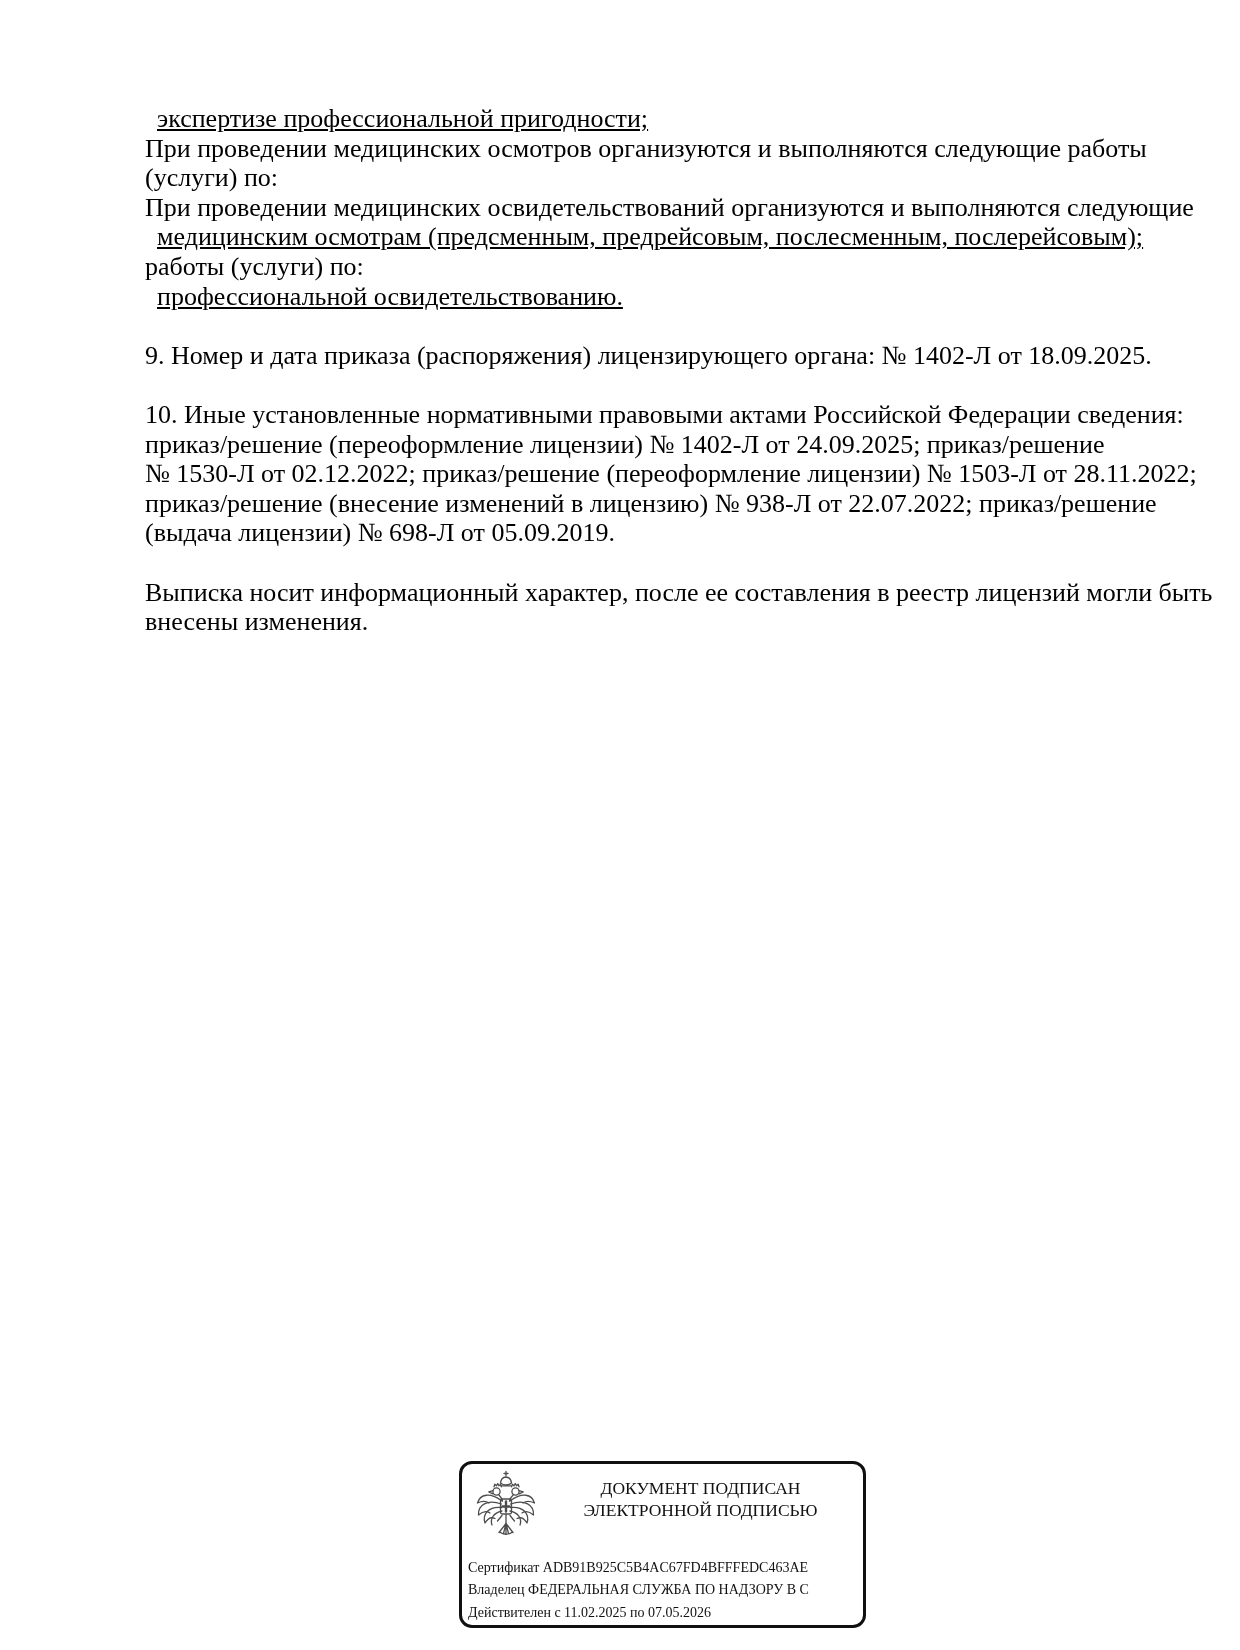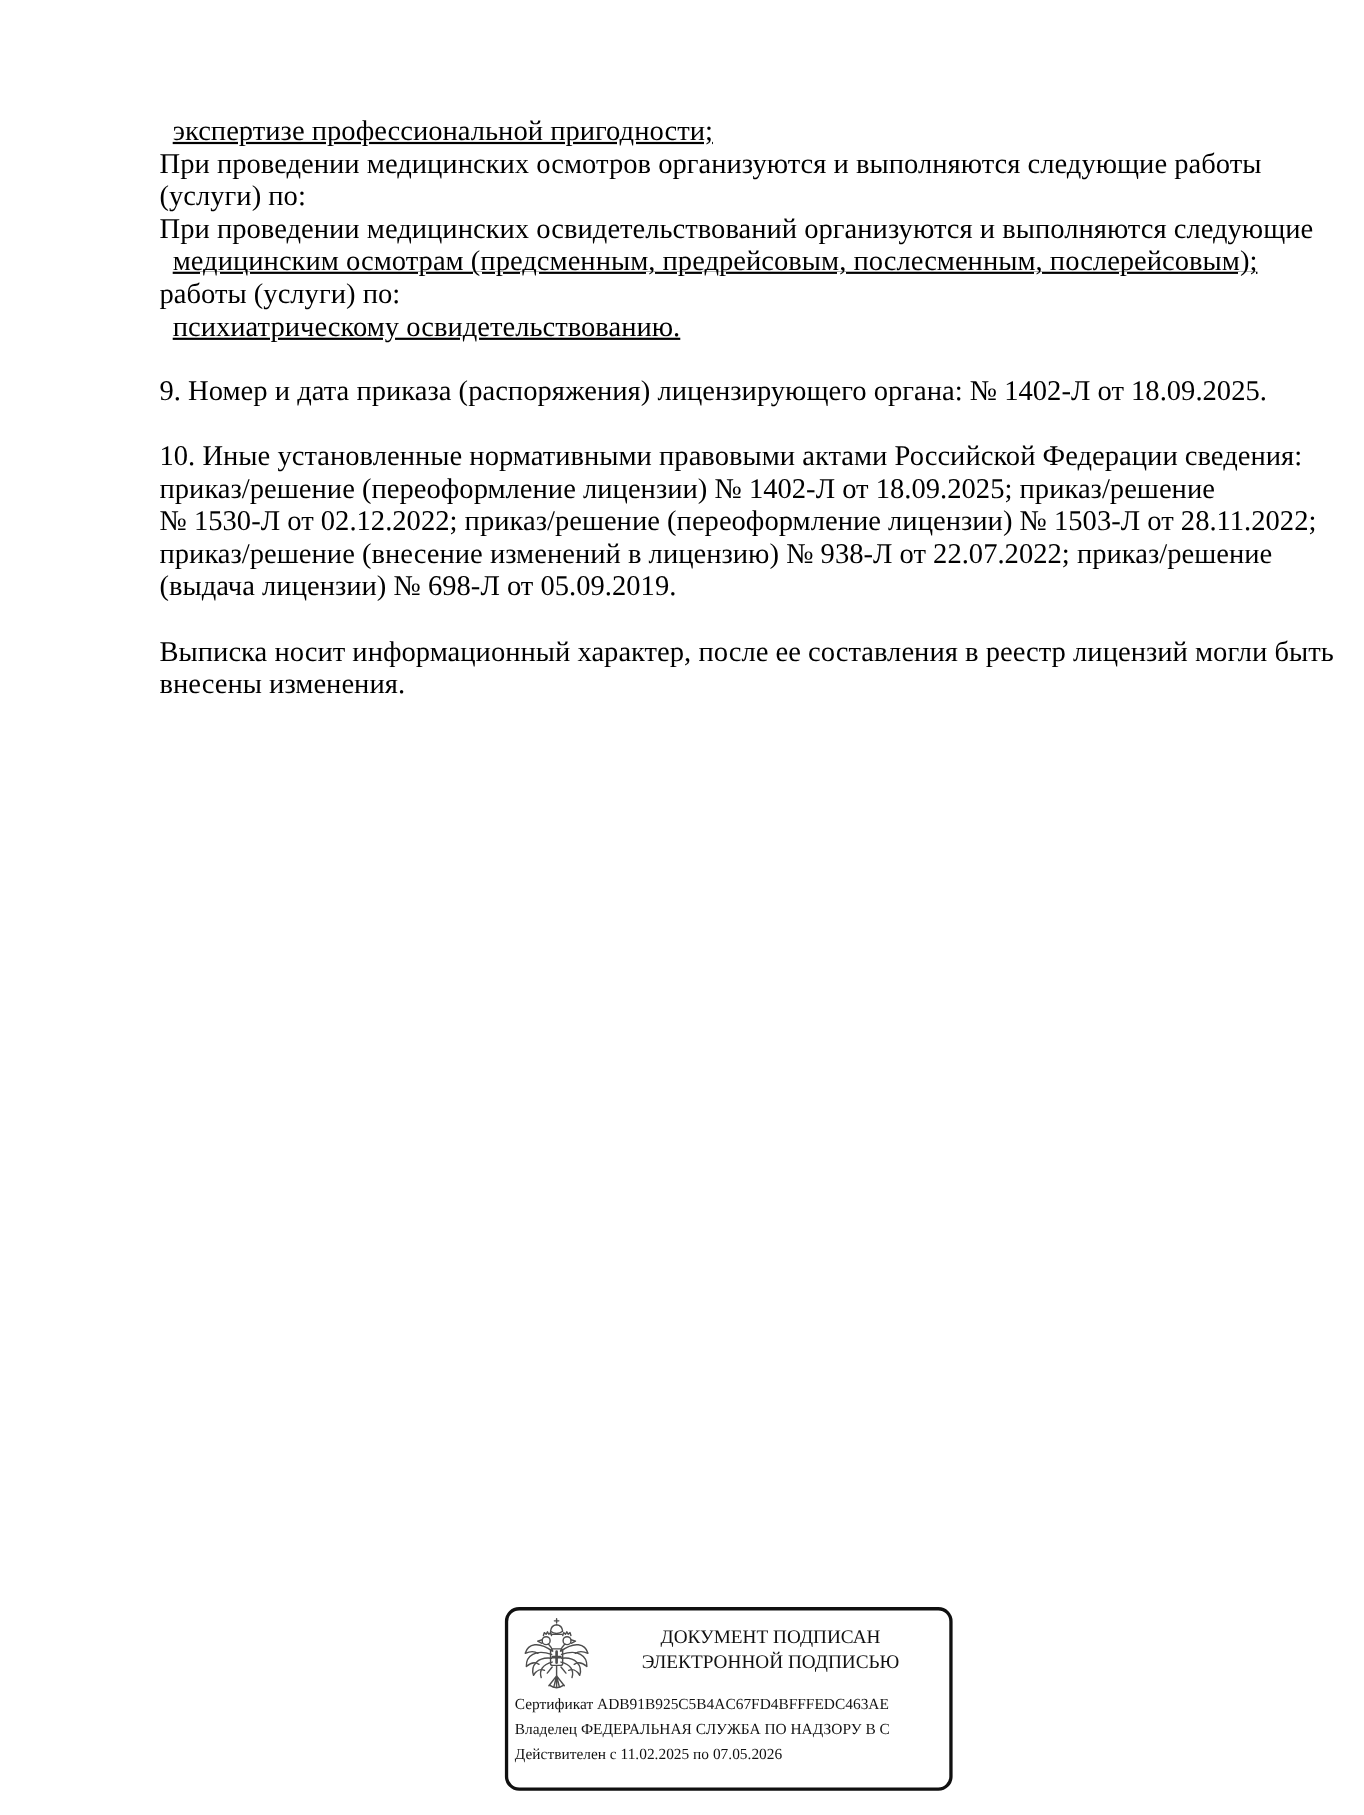--- a/index.html
+++ b/index.html
@@ -55,50 +55,50 @@
     top: 13px;
     text-align: center;
     font-size: 17.5px;
     line-height: 22px;
     color: #111111;
   }
   .stamp-info {
     position: absolute;
     left: 6px;
     right: 0;
-    top: 76px;
+    top: 93px;
     font-size: 14px;
     line-height: 22.4px;
     white-space: nowrap;
     color: #111111;
   }
   .stamp-info .owner-value { font-weight: normal; }
 </style>
 </head>
 <body>
 
 <div class="doc-body">
 
   <section class="para">
     <div class="line ind">экспертизе профессиональной пригодности;</div>
     <div class="line">При проведении медицинских осмотров организуются и выполняются следующие работы</div>
     <div class="line">(услуги) по:</div>
     <div class="line">При проведении медицинских освидетельствований организуются и выполняются следующие</div>
     <div class="line ind">медицинским осмотрам (предсменным, предрейсовым, послесменным, послерейсовым);</div>
     <div class="line">работы (услуги) по:</div>
-    <div class="line ind">психиатрическому освидетельствованию.</div>
+    <div class="line ind">профессиональной освидетельствованию.</div>
   </section>
 
   <section class="para">
     <div class="line">9. Номер и дата приказа (распоряжения) лицензирующего органа: № 1402-Л от 18.09.2025.</div>
   </section>
 
   <section class="para">
     <div class="line">10. Иные установленные нормативными правовыми актами Российской Федерации сведения:</div>
-    <div class="line">приказ/решение (переоформление лицензии) № 1402-Л от 18.09.2025; приказ/решение</div>
+    <div class="line">приказ/решение (переоформление лицензии) № 1402-Л от 24.09.2025; приказ/решение</div>
     <div class="line">№ 1530-Л от 02.12.2022; приказ/решение (переоформление лицензии) № 1503-Л от 28.11.2022;</div>
     <div class="line">приказ/решение (внесение изменений в лицензию) № 938-Л от 22.07.2022; приказ/решение</div>
     <div class="line">(выдача лицензии) № 698-Л от 05.09.2019.</div>
   </section>
 
   <section class="para">
     <div class="line">Выписка носит информационный характер, после ее составления в реестр лицензий могли быть</div>
     <div class="line">внесены изменения.</div>
   </section>
 

